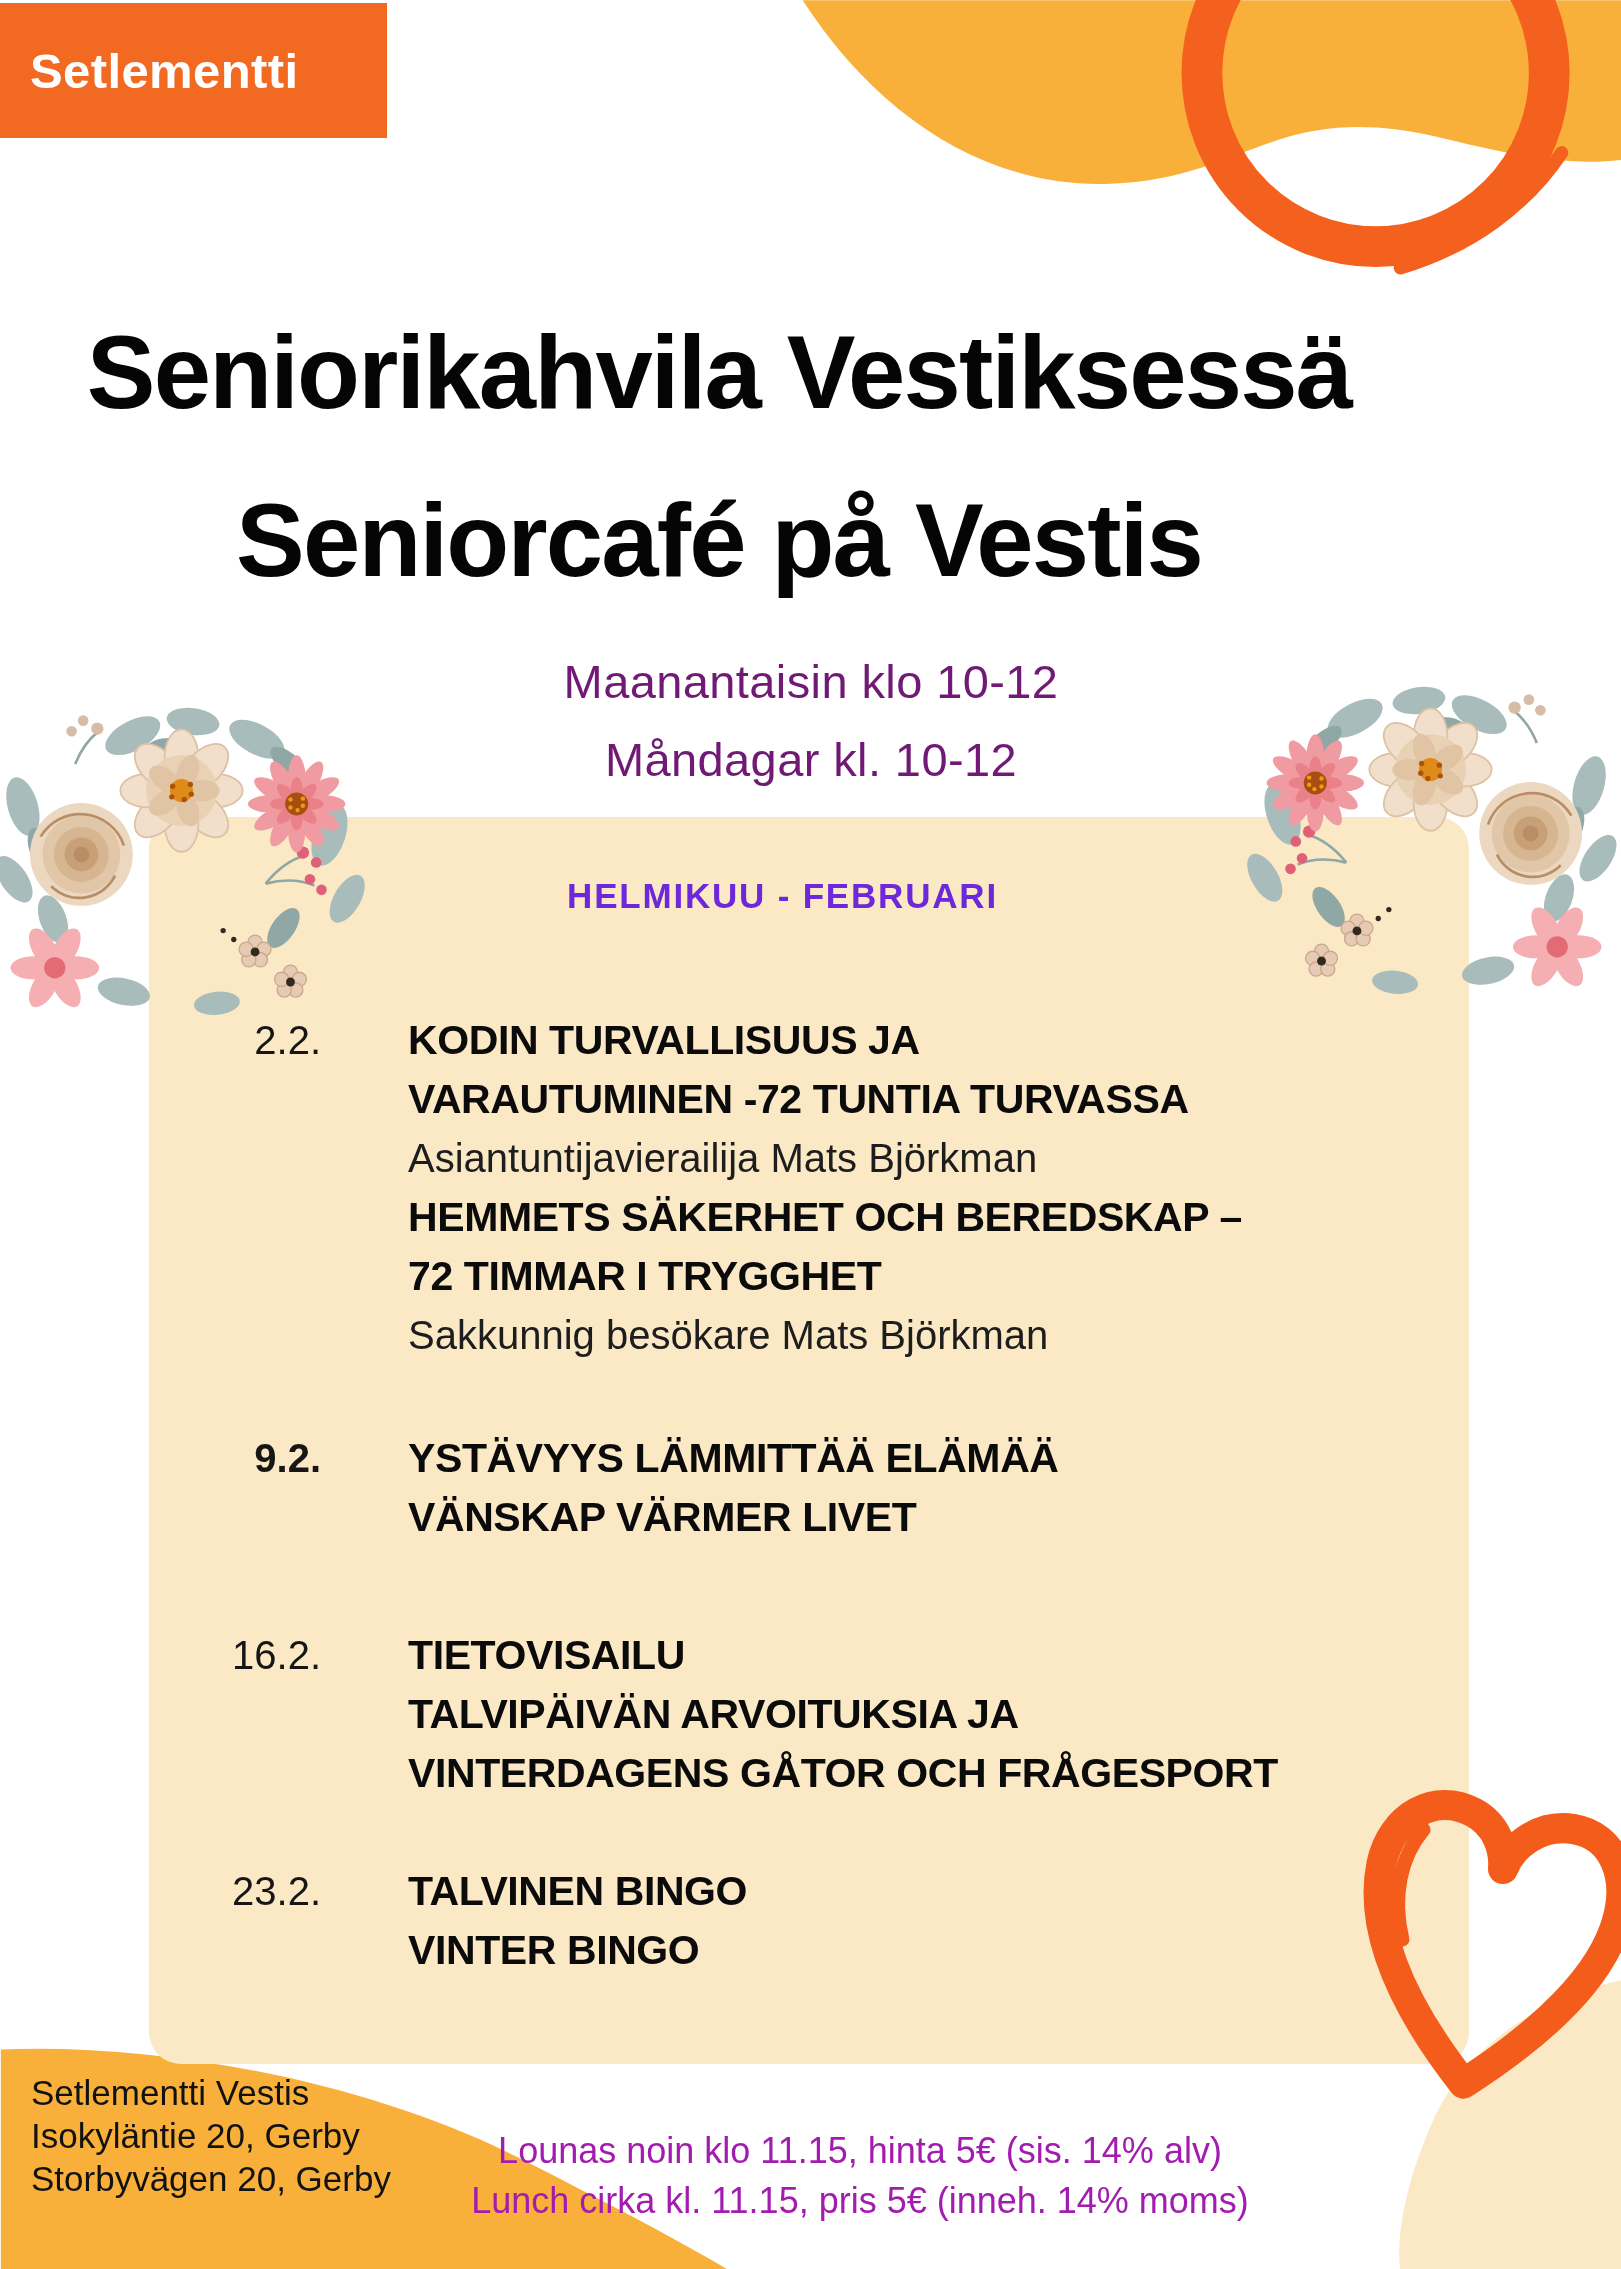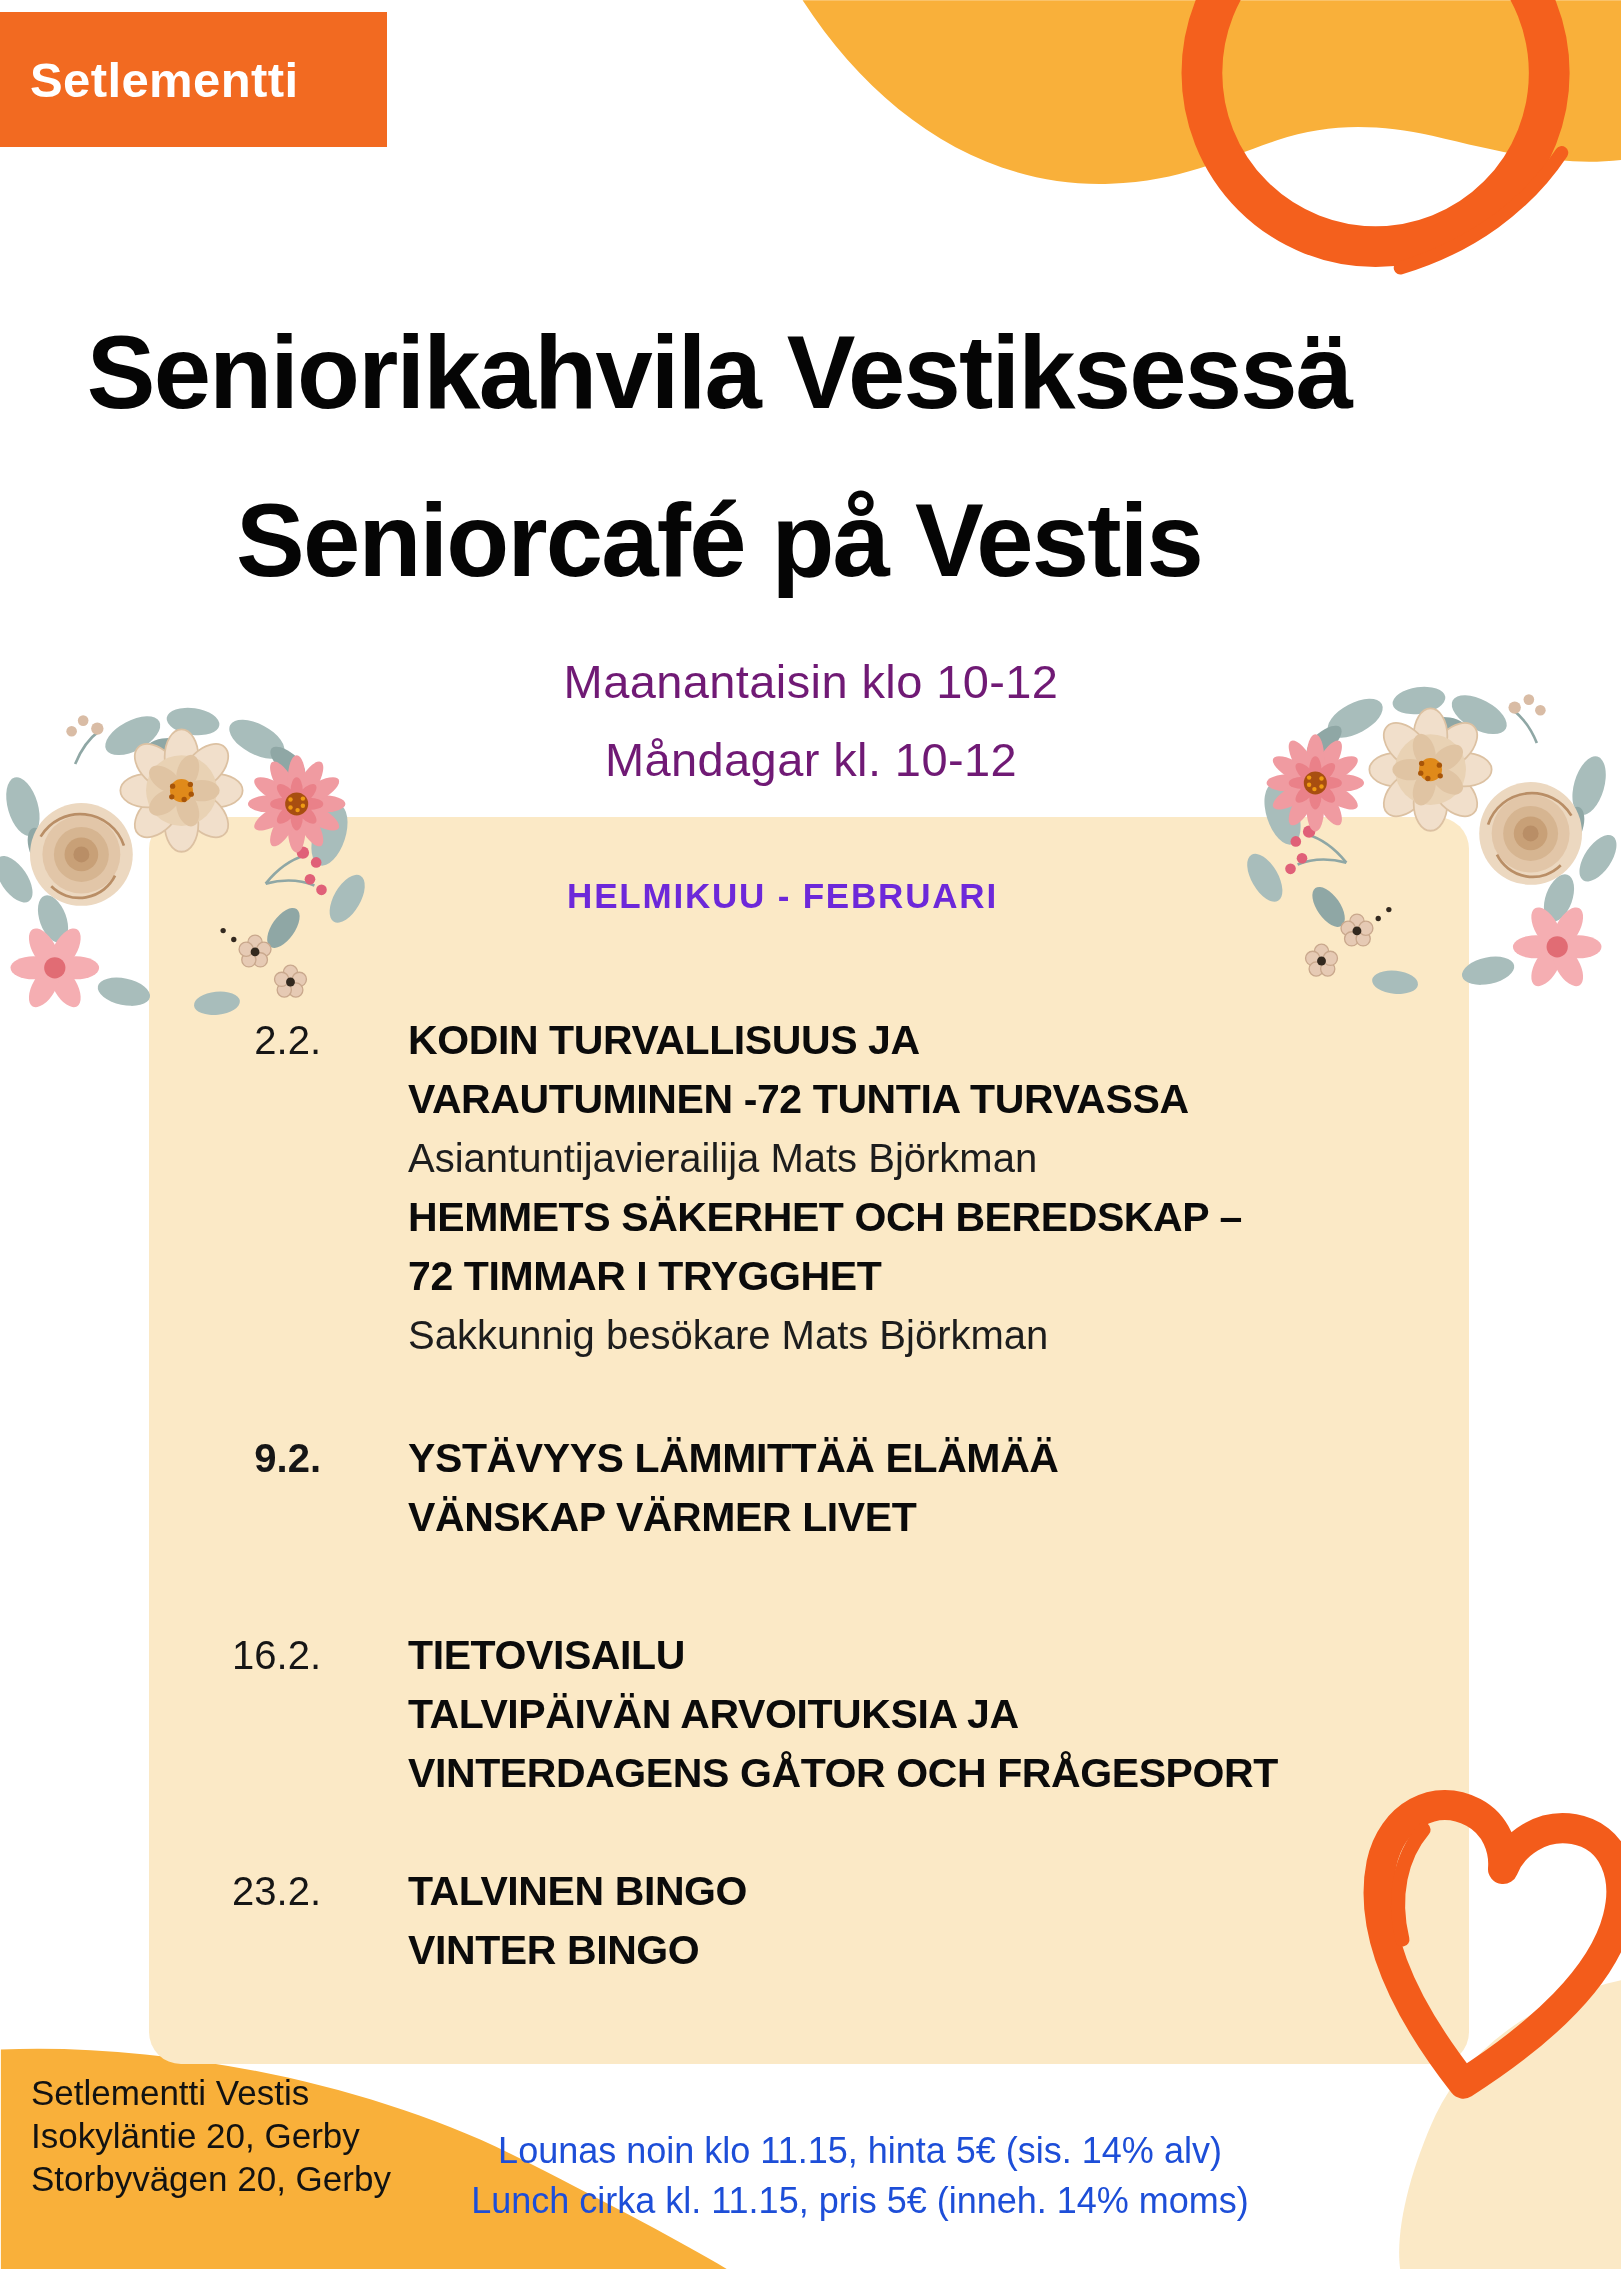--- a/index.html
+++ b/index.html
@@ -6,21 +6,21 @@
   .poster{
     position:relative;width:1622px;height:2270px;background:#ffffff;
     overflow:hidden;font-family:"Liberation Sans",sans-serif;color:#111;
     margin:0 auto;
   }
   .abs{position:absolute;}
   svg{display:block;}
 
   
   .logo-badge{
-    left:0;top:12px;width:387px;height:135px;background:#F26A21;
+    left:0;top:3px;width:387px;height:135px;background:#F26A21;
     display:flex;align-items:center;padding-left:30px;box-sizing:border-box;
   }
   .logo-badge span{
     color:#ffffff;font-size:49px;font-weight:700;letter-spacing:0.4px;
   }
 
   
   .title-line{
     left:0;width:1438px;text-align:center;font-weight:700;color:#050505;
     font-size:103px;line-height:133px;letter-spacing:-1.8px;white-space:nowrap;
@@ -52,21 +52,21 @@
   .ev-b{font-size:41px;font-weight:700;letter-spacing:-0.4px;color:#0b0b0b;}
   .ev-r{font-size:40px;font-weight:400;color:#1d1d1d;}
 
   
   .address{
     left:31px;top:2071px;width:532px;
     font-size:35px;font-weight:400;color:#121212;line-height:43px;z-index:6;
   }
   .lunch{
     left:381px;top:2126px;width:958px;text-align:center;
-    font-size:36px;font-weight:400;color:#1d4ed8;line-height:50px;z-index:6;
+    font-size:36px;font-weight:400;color:#a21caf;line-height:50px;z-index:6;
   }
   .z1{z-index:1;} .z2{z-index:2;} .z3{z-index:3;} .z4{z-index:4;}
 </style>
 </head>
 <body>
 
 <div class="poster">
 
   <svg class="abs z1" style="left:0;top:0;" width="1622" height="293" viewBox="0 0 1829 330">
     <path d="M905,0 L1829,0 L1829,180 C1760,188 1695,172 1615,153 C1555,140 1500,138 1440,158 C1380,178 1335,204 1252,207 C1110,212 988,128 905,0 Z" fill="#F9B03A"></path>

